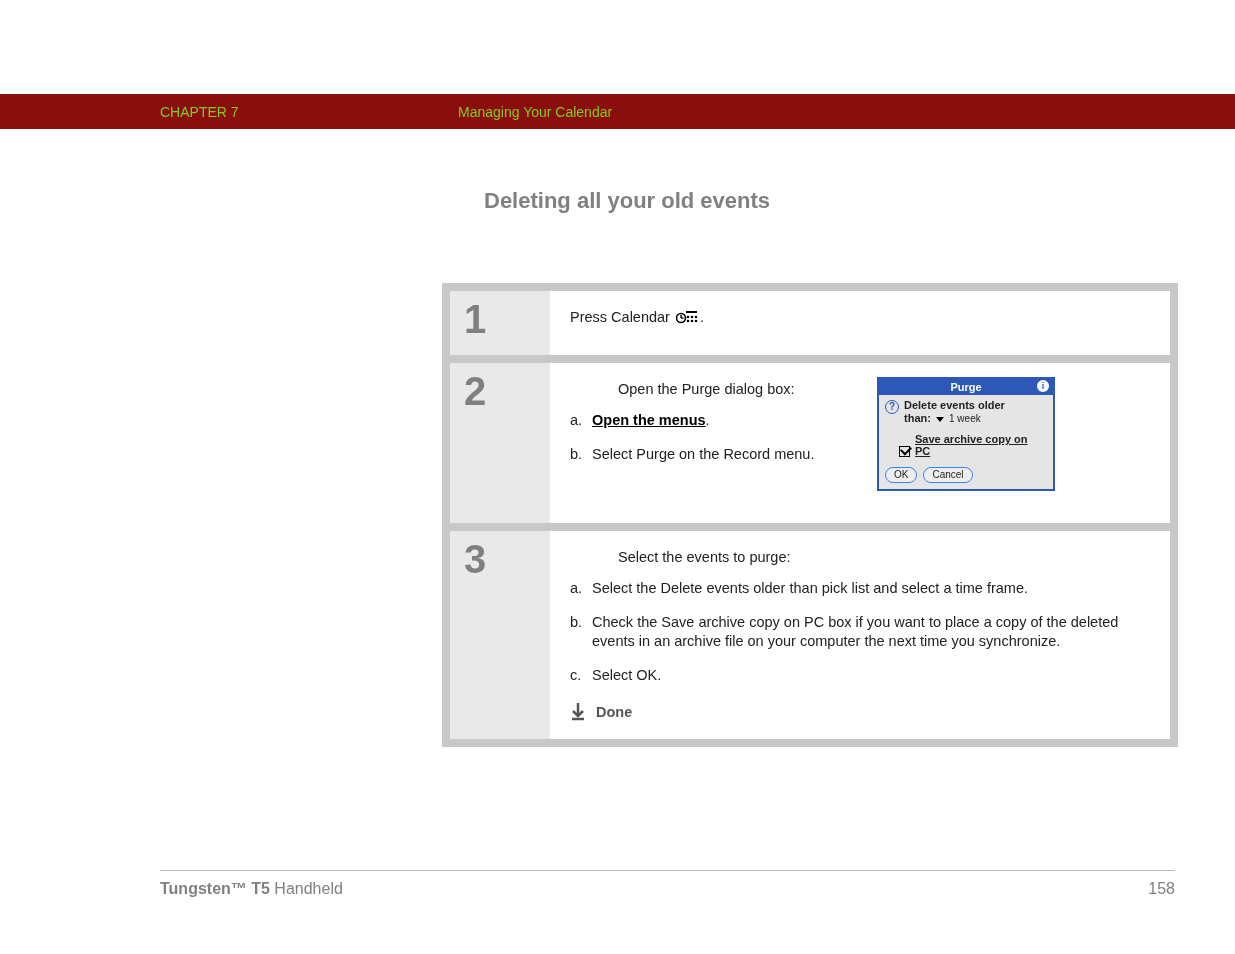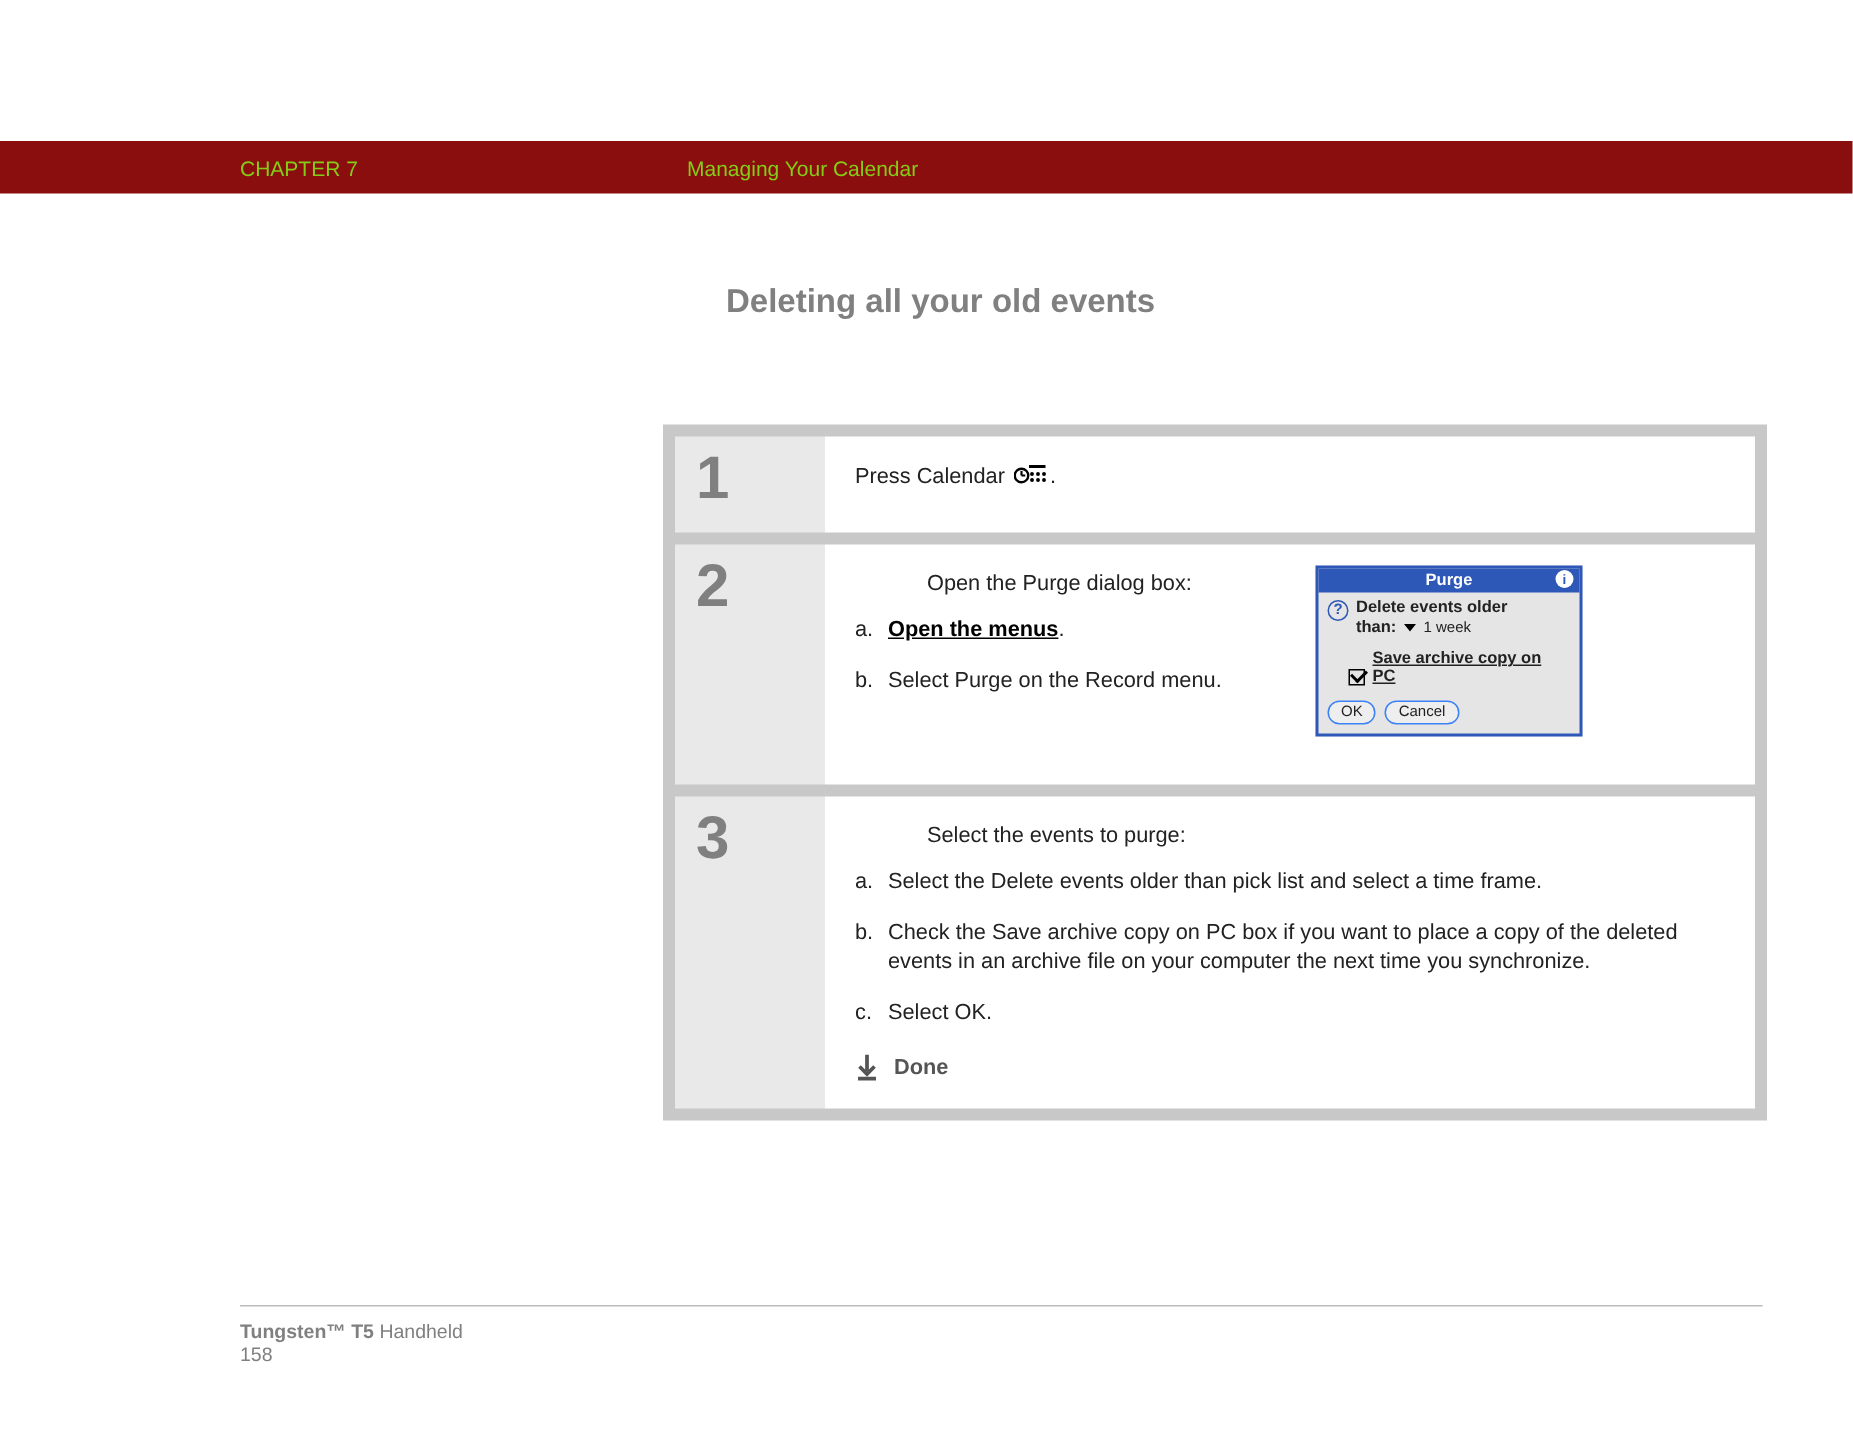--- a/index.html
+++ b/index.html
@@ -157,21 +157,21 @@
     position: absolute;
     left: 160px;
     right: 60px;
     top: 870px;
     border-top: 1px solid #bbb;
   }
   .footer {
     position: absolute;
     left: 160px; right: 60px; top: 880px;
     display: flex; justify-content: space-between;
-    font-size: 13px; color: #808080; flex-direction: column;
+    font-size: 16px; color: #808080;
   }
   .footer .prod b { font-weight: bold; }
 </style>
 </head>
 <body>
 
 <div class="header-bar">
   <span class="chapter-label">CHAPTER 7</span>
   <span class="chapter-title">Managing Your Calendar</span>
 </div>

